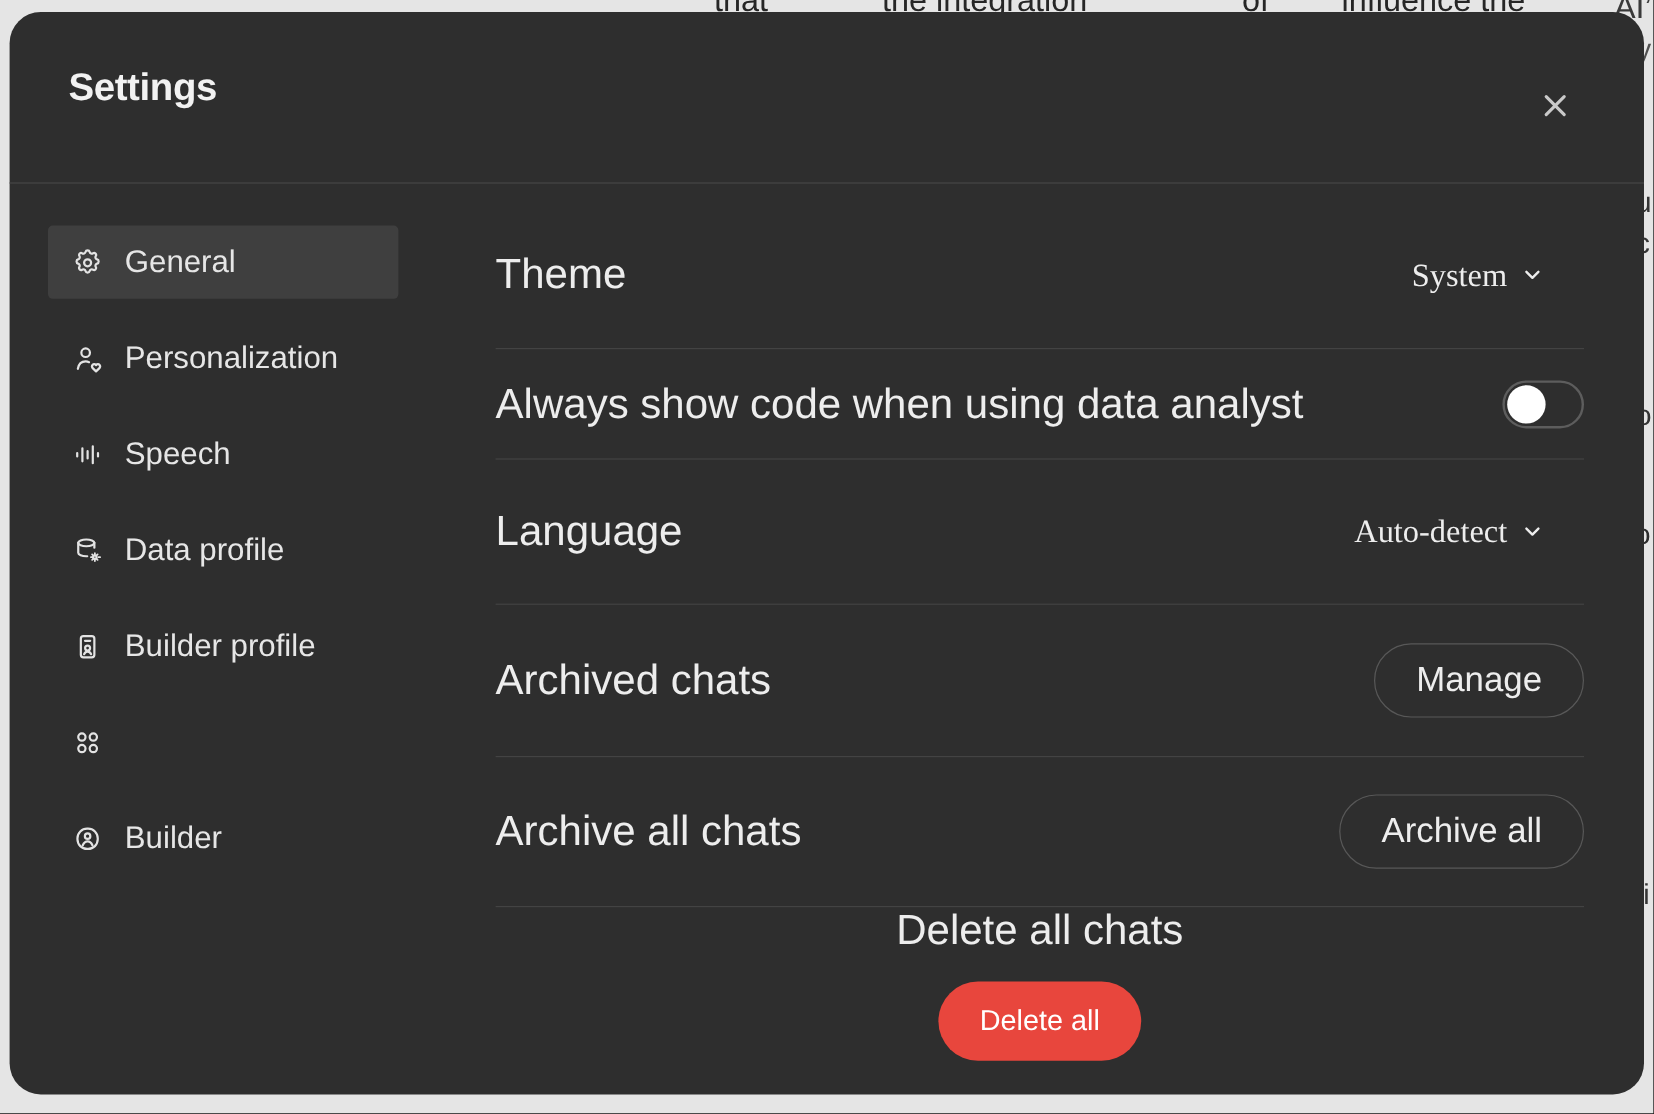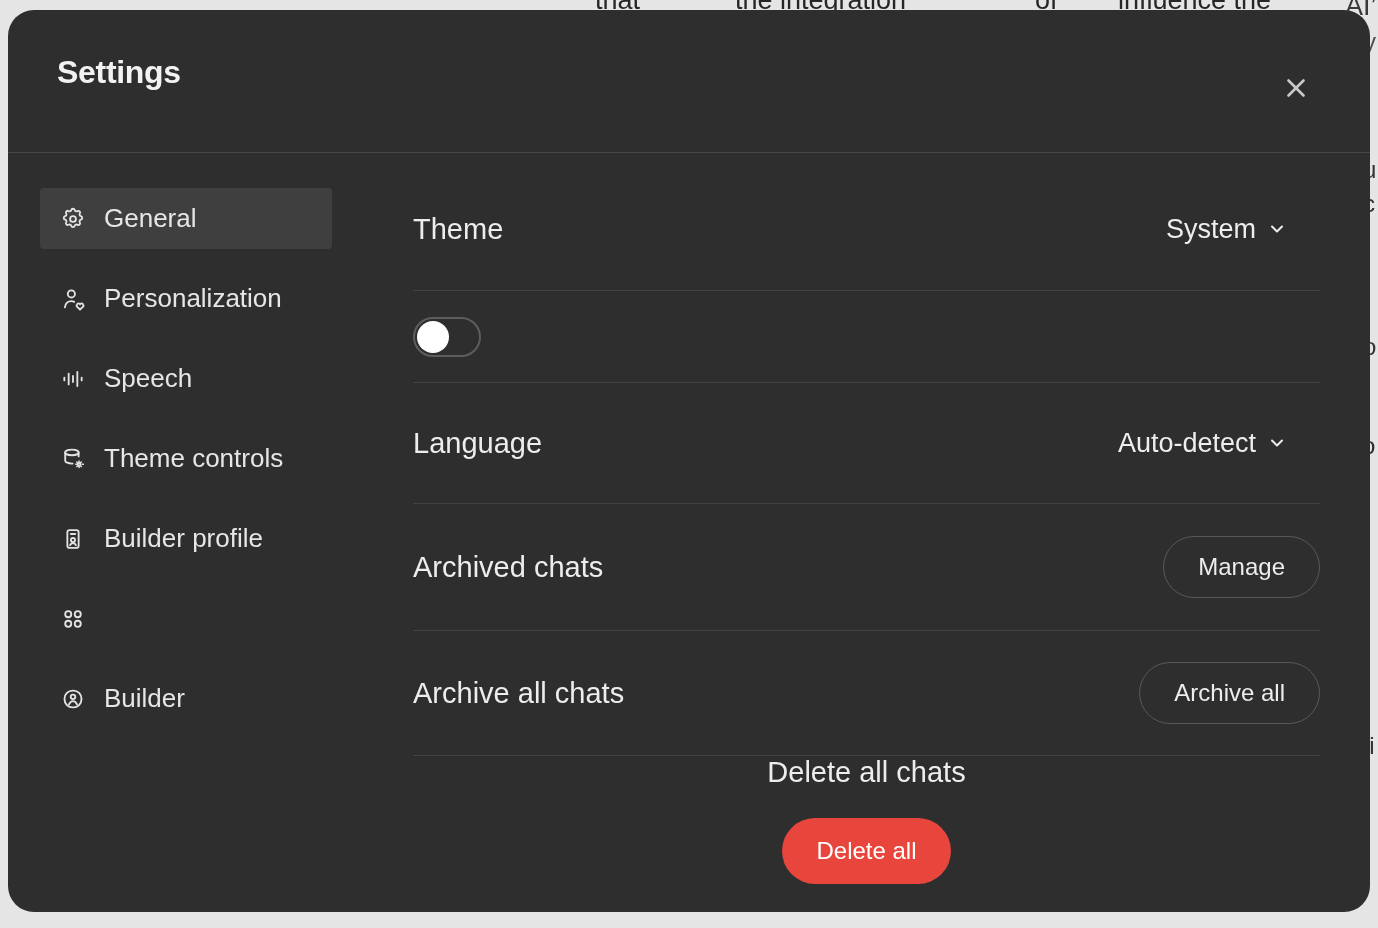--- a/index.html
+++ b/index.html
@@ -47,36 +47,36 @@
     stroke-width:1.7; stroke-linecap:round; stroke-linejoin:round; }
   .nav-label{ font-size:26px; }
 
   
   .content{ position:absolute; left:405px; top:142px; width:907px; }
   .row{
     display:flex; align-items:center; justify-content:space-between;
     border-bottom:1px solid #434343;
   }
   .row.last{ border-bottom:none;flex-direction:column; }
-  .row-label{ font-size:29px; color:#ededed; }
+  .row-label{ font-size:35px; color:#ededed; }
   .dropdown{
     display:flex; align-items:center; gap:10px; margin-right:32px;
     color:#ededed; font-size:27px; cursor:pointer; background:none; border:none;
-    font-family:Liberation Sans, sans-serif;
+    font-family:Liberation Serif, serif;
   }
   .dropdown svg{ stroke:#ededed; fill:none; stroke-width:2; stroke-linecap:round; stroke-linejoin:round; }
   .toggle{
     position:relative; width:68px; height:40px; border-radius:20px;
     border:2px solid #5d5d5d; background:transparent; cursor:pointer;
   }
   .knob{ position:absolute; left:2px; top:2px; width:32px; height:32px;
     border-radius:50%; background:#ffffff; }
   .btn{
     height:62px; border-radius:31px; border:1.5px solid #585858;
-    background:transparent; color:#ededed; font-size:24px; padding:0 34px;
+    background:transparent; color:#ededed; font-size:29px; padding:0 34px;
     cursor:pointer; font-family:inherit;
   }
   .btn-danger{
     height:66px; border-radius:33px; border:none; background:#e8463d;
     color:#ffffff; font-size:24px; padding:0 34px; cursor:pointer;
     font-family:Liberation Sans, sans-serif;
   }
   .close-btn svg{ stroke:#c9c9c9; stroke-width:2.1; stroke-linecap:round; }
 </style>
 </head>
@@ -145,21 +145,21 @@
       <div class="nav-item">
         <span class="nav-icon">
           <svg viewBox="0 0 24 24">
             <ellipse cx="11" cy="5.9" rx="6.2" ry="2.6"></ellipse>
             <path d="M4.8 5.9v7.6c0 1.5 2.8 2.7 6.2 2.7h.7"></path>
             <path d="M17.2 5.9v3.7"></path>
             <circle cx="17.6" cy="16.9" r="1.3"></circle>
             <path d="M17.6 13.9v1.1M17.6 18.8v1.1M14.6 16.9h1.1M20.5 16.9h1.1M15.5 14.8l.8.8M18.9 18.2l.8.8M19.7 14.8l-.8.8M16.3 18.2l-.8.8" stroke-width="1.4"></path>
           </svg>
         </span>
-        <span class="nav-label">Theme controls</span>
+        <span class="nav-label">Data profile</span>
       </div>
 
       <div class="nav-item">
         <span class="nav-icon">
           <svg viewBox="0 0 24 24">
             <rect x="6.8" y="3.8" width="10.4" height="16.4" rx="2"></rect>
             <path d="M10 7.4h4"></path>
             <circle cx="12" cy="13" r="1.9"></circle>
             <path d="M9.3 17.7c.6-1.3 1.6-2 2.7-2s2.1.7 2.7 2"></path>
           </svg>
@@ -197,20 +197,21 @@
         <span class="row-label">Theme</span>
         <button class="dropdown">
           <span>System</span>
           <svg width="22" height="22" viewBox="0 0 22 22">
               <path d="M6 8.5l5 5 5-5"></path>
             </svg>
         </button>
       </div>
 
       <div class="row" style="height:92px">
+        <span class="row-label">Always show code when using data analyst</span>
         <button class="toggle">
           <span class="knob"></span>
         </button>
       </div>
 
       <div class="row" style="height:121px">
         <span class="row-label">Language</span>
         <button class="dropdown">
           <span>Auto-detect</span>
           <svg width="22" height="22" viewBox="0 0 22 22">

